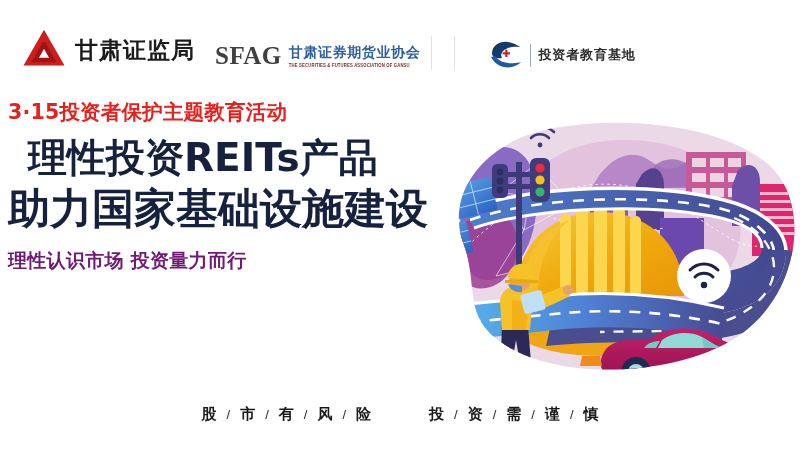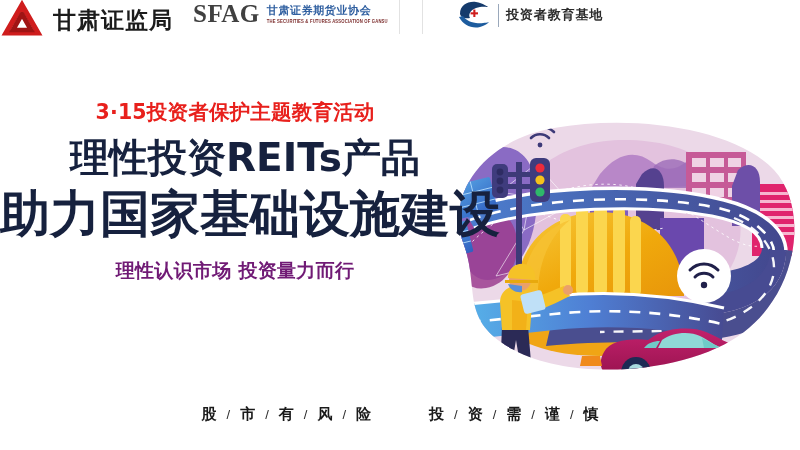--- a/index.html
+++ b/index.html
@@ -8,21 +8,21 @@
     font-family: "Liberation Sans", "DejaVu Sans", sans-serif;
     background:#ffffff;
     overflow:hidden;
     position:relative;
   }
   .poster { position:relative; width:800px; height:450px; background:#fff; overflow:hidden; }
 
   
   .logo-bar {
     position:absolute; top:0; left:0; width:800px; height:70px;
-    display:flex; align-items:flex-start; gap:0;
+    display:flex; align-items:flex-end; padding-left:22px; gap:0;
     z-index:40;
   }
   .logo-group { display:flex; align-items:center; }
 
   
   .csrc-mark { width:44px; height:40px; position:relative; flex:none; }
   .csrc-text {
     font-size:23px; font-weight:bold; color:#1b1b1b; letter-spacing:1px;
     margin-left:9px; white-space:nowrap;
     font-family:"DejaVu Sans","Liberation Sans",sans-serif;
@@ -31,21 +31,21 @@
   .logo-sep { width:1px; height:34px; background:#e2e2e2; margin:0 11px; }
 
   
   .sfag-wrap { display:flex; align-items:center; margin-left:20px; }
   .sfag-abbr {
     font-family:"Liberation Serif","DejaVu Serif",serif;
     font-size:25px; font-weight:bold; color:#404040; letter-spacing:.5px;
   }
   .sfag-cn-block { margin-left:7px; }
   .sfag-cn {
-    font-size:11px; font-weight:bold; color:#2f5fa0; letter-spacing:.6px;
+    font-size:14px; font-weight:bold; color:#2f5fa0; letter-spacing:.6px;
     white-space:nowrap; line-height:1.05;
     font-family:"DejaVu Sans","Liberation Sans",sans-serif;
   }
   .sfag-en {
     font-size:4.2px; color:#7b2b2b; letter-spacing:.18px; white-space:nowrap;
     transform:scaleY(1.25); transform-origin:left top; margin-top:2px;
     font-family:"Liberation Sans",sans-serif; font-weight:bold;
   }
 
   
@@ -87,33 +87,33 @@
     transform:scaleY(1.3); transform-origin:left top; margin-top:2.5px;
     font-weight:bold; font-family:"Liberation Sans",sans-serif;
   }
   .cd-bar { width:1.2px; height:23px; background:#9aa8bb; margin:0 7px; }
   .cd-base {
     font-size:13px; font-weight:bold; color:#2b2b2b; letter-spacing:.9px;
     white-space:nowrap; font-family:"DejaVu Sans","Liberation Sans",sans-serif;
   }
 
   
-  .text-block { position:absolute; left:0; top:98px; width:470px; z-index:30; text-align:center; }
+  .text-block { position:absolute; left:8px; top:98px; width:470px; z-index:30; text-align:left; }
   .kicker {
     color:#e8201c; font-size:20.5px; font-weight:bold; letter-spacing:.2px;
     font-family:"DejaVu Sans","Liberation Sans",sans-serif;
     white-space:nowrap;
   }
   .headline {
     color:#16213e; font-weight:bold; letter-spacing:0px;
     font-family:"DejaVu Sans","Liberation Sans",sans-serif;
     white-space:nowrap;
   }
   .headline.l1 { font-size:39px; line-height:1.28; margin-top:7px;padding-left:20px; }
-  .headline.l2 { font-size:50px; line-height:1.26; }
+  .headline.l2 { font-size:42px; line-height:1.26; }
   .subline {
     color:#701a75; font-size:19px; font-weight:bold; letter-spacing:.3px;
     margin-top:12px; white-space:nowrap;
     font-family:"DejaVu Sans","Liberation Sans",sans-serif;
   }
 
   
   .footer {
     position:absolute; left:0; bottom:26px; width:800px;
     display:flex; justify-content:center; align-items:center; gap:58px; z-index:40;

